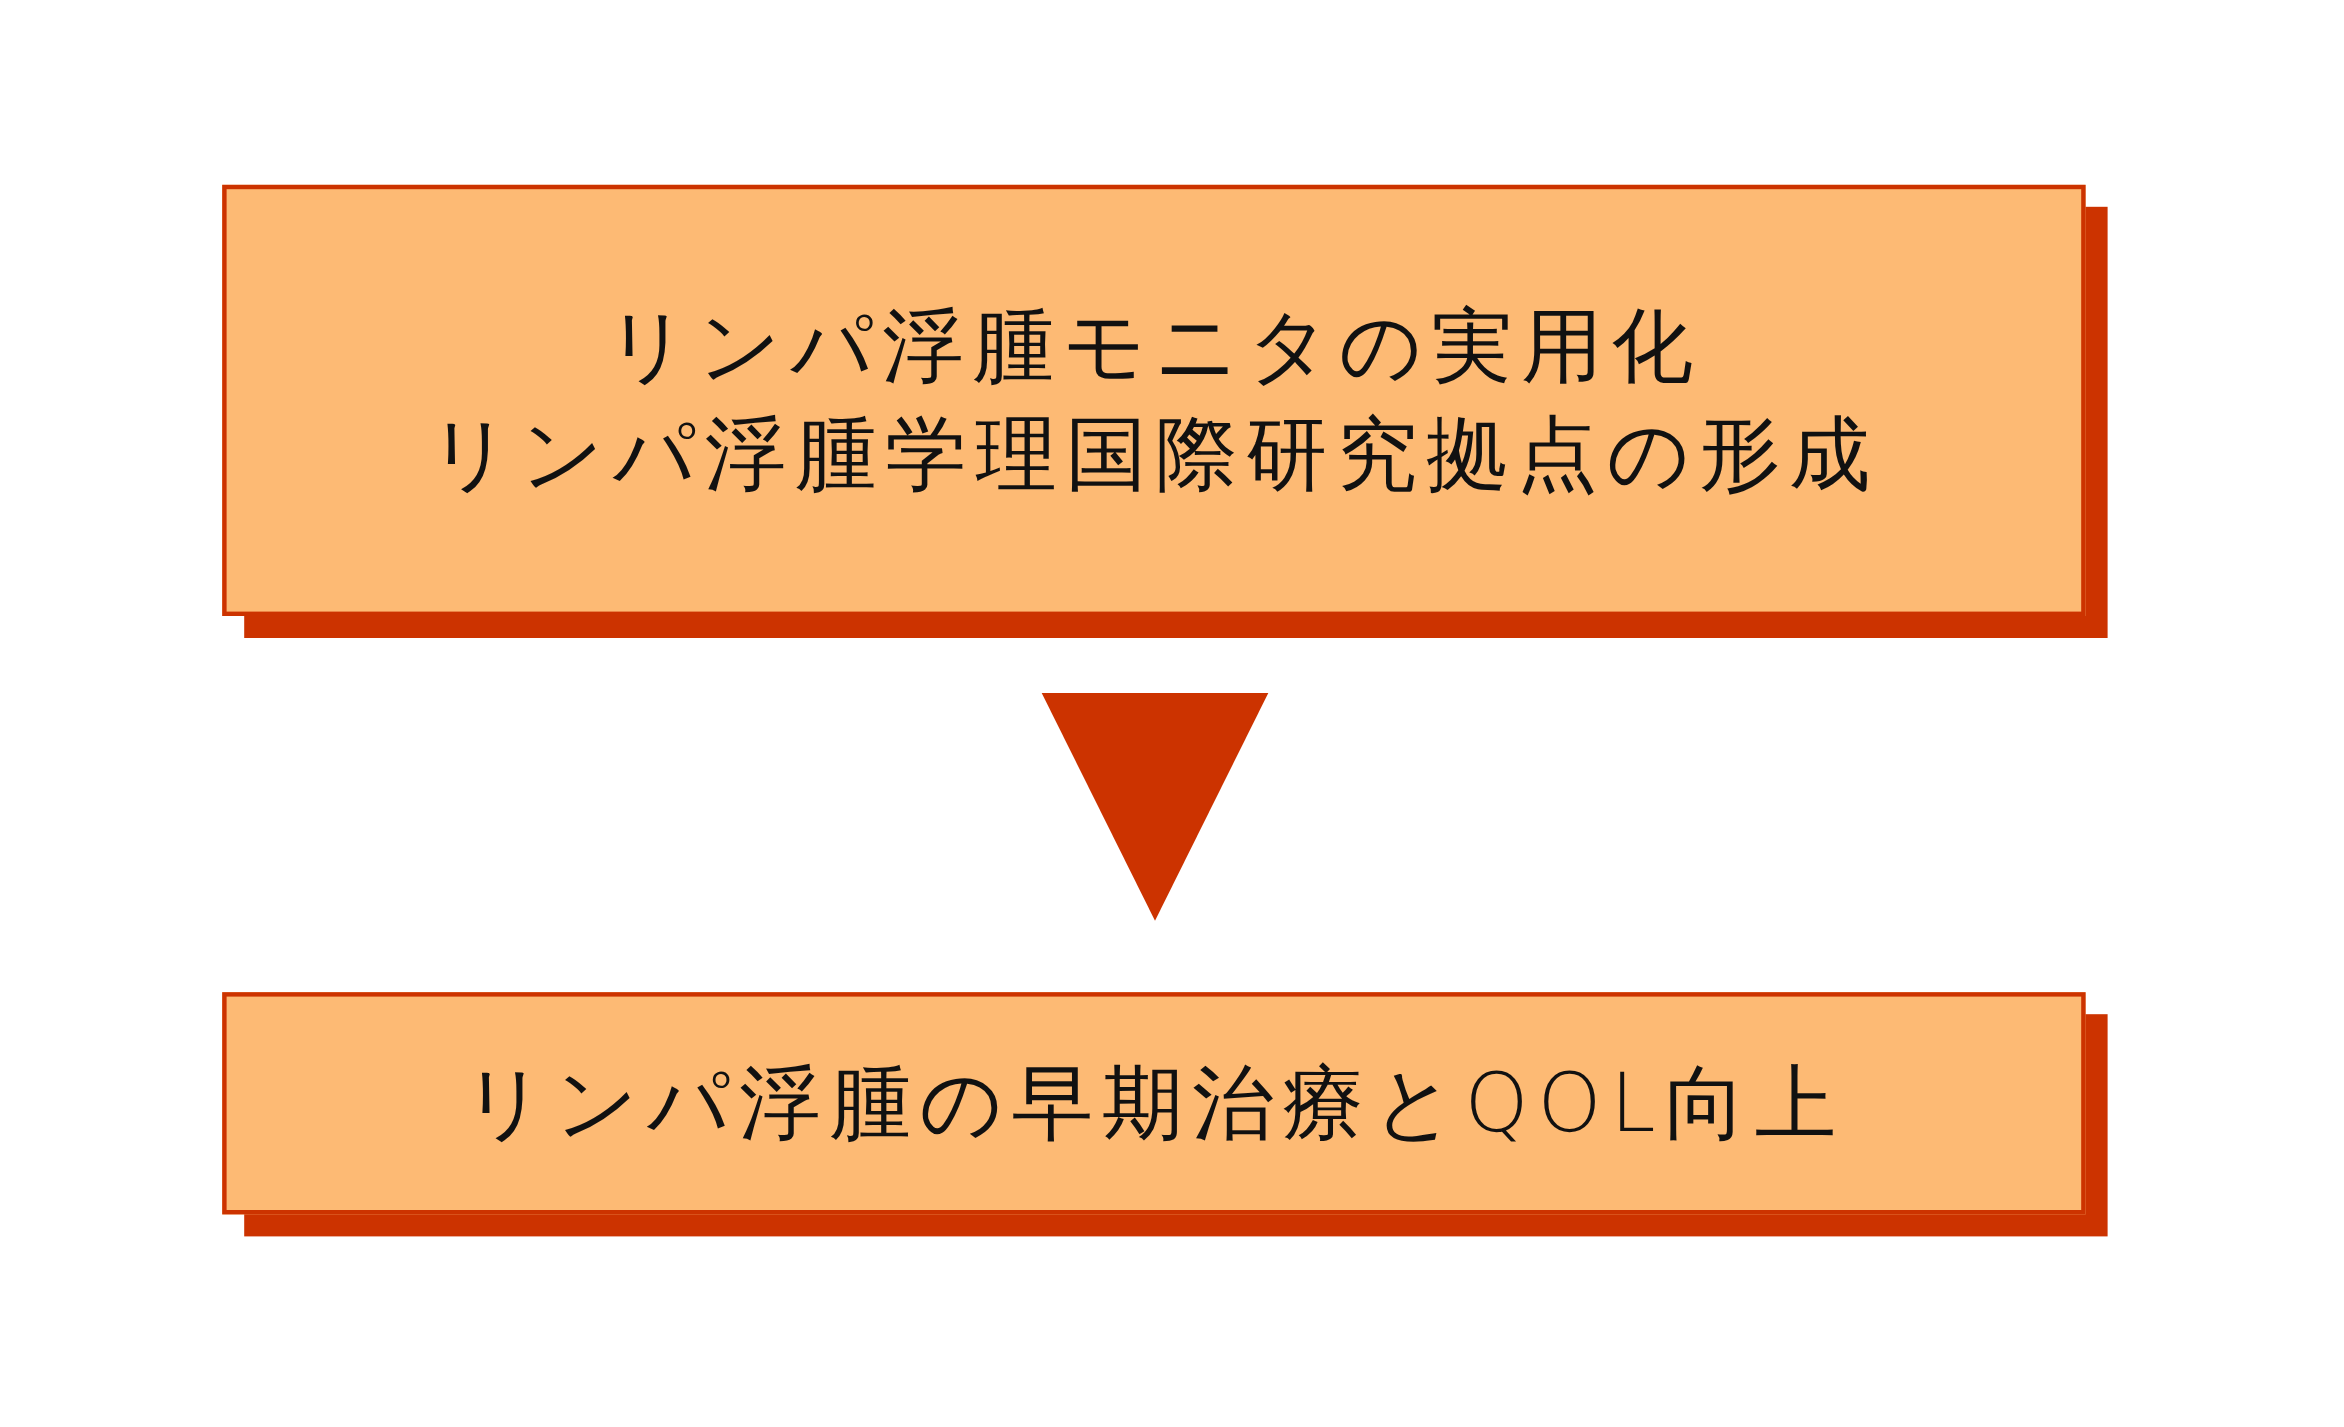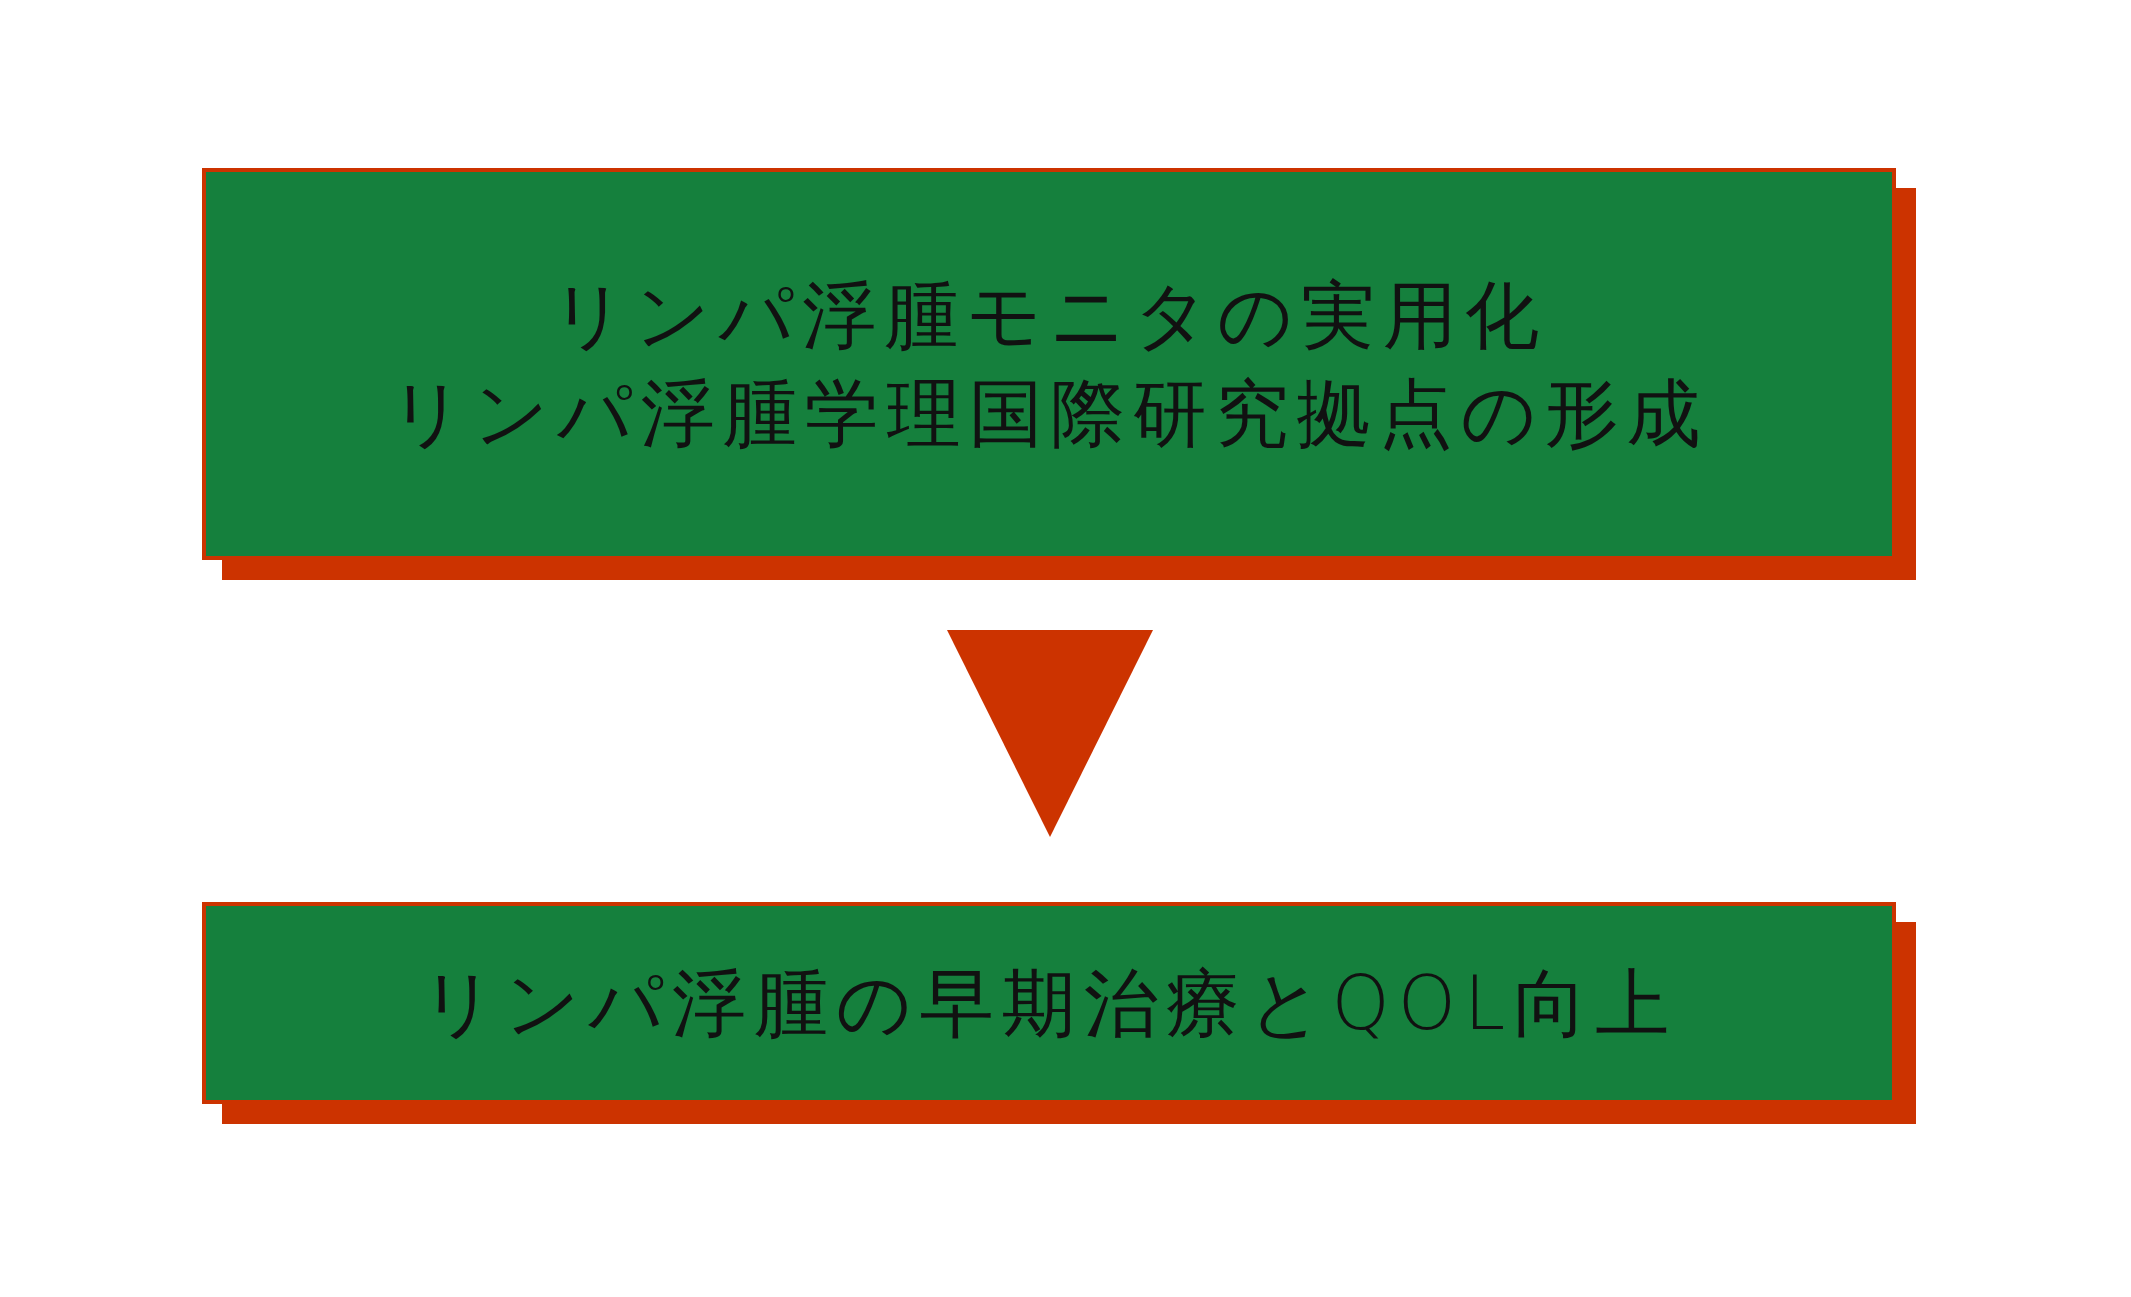--- a/index.html
+++ b/index.html
@@ -1,19 +1,19 @@
 <!DOCTYPE html>
 <html><head>
 <meta charset="utf-8">
 <style>
   html, body { margin: 0; padding: 0; background: #ffffff; }
   body { width: 2131px; height: 1297px; position: relative; overflow: hidden;
          font-family: "DejaVu Sans", "Liberation Sans", sans-serif; }
   .shadow { position: absolute; background: #CC3300; }
-  .box { position: absolute; background: #15803d; border: 4px solid #CC3300; box-sizing: border-box;
+  .box { position: absolute; background: #fdba74; border: 4px solid #CC3300; box-sizing: border-box;
          display: flex; flex-direction: column; align-items: center; justify-content: center; }
   .line { color: #111111; font-size: 74px; font-weight: 300; letter-spacing: 8px; line-height: 98px;
           white-space: nowrap; text-align: center; }
   .arrow { position: absolute; left: 947px; top: 630px; width: 0; height: 0;
            border-left: 103px solid transparent; border-right: 103px solid transparent;
            border-top: 207px solid #CC3300; }
 </style>
 </head>
 <body>
 

